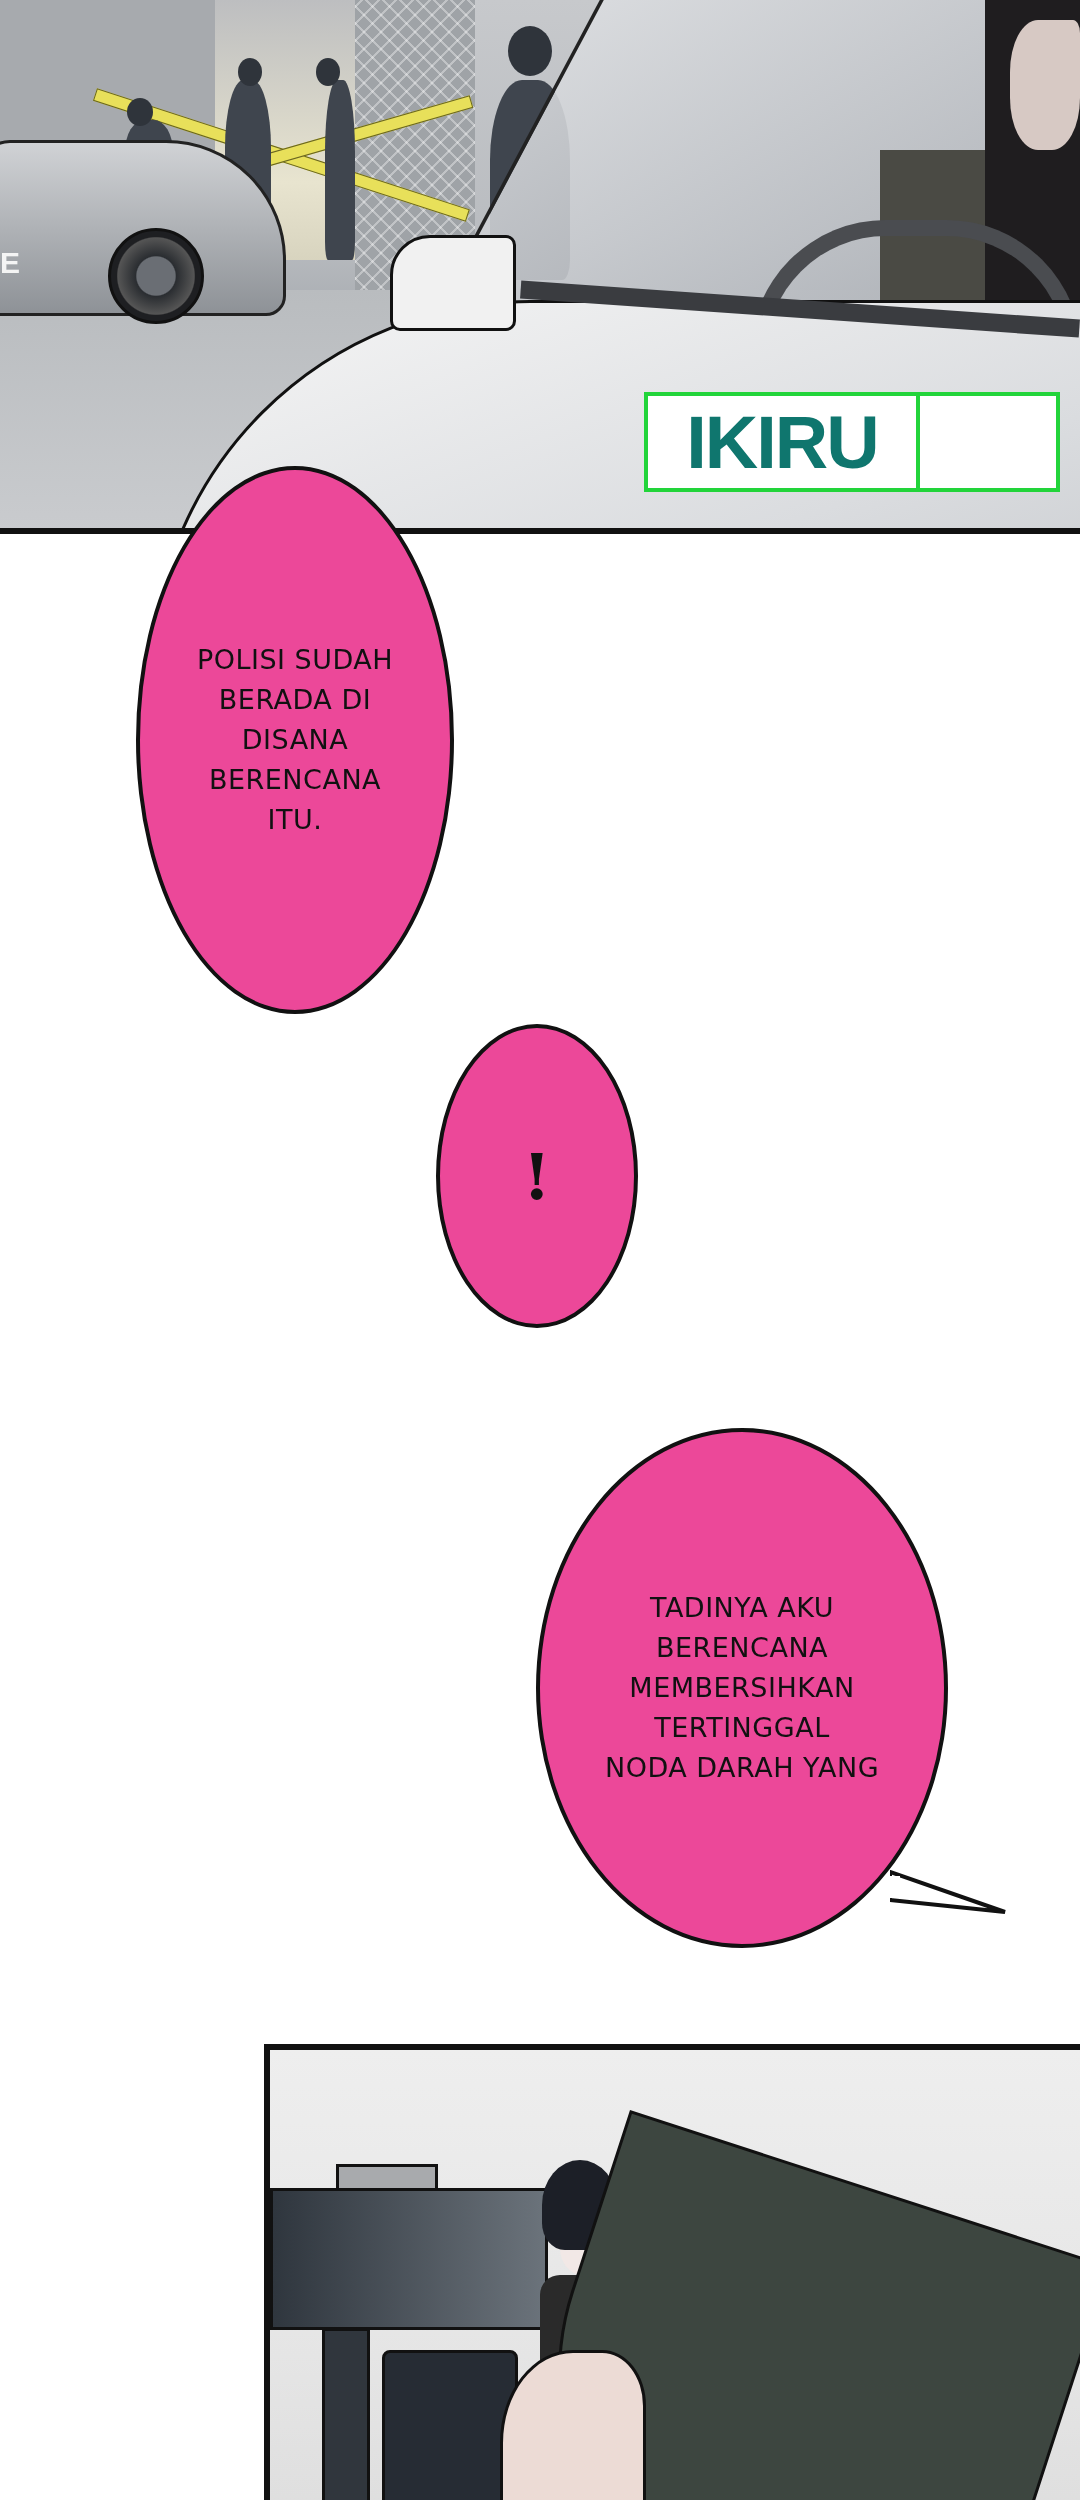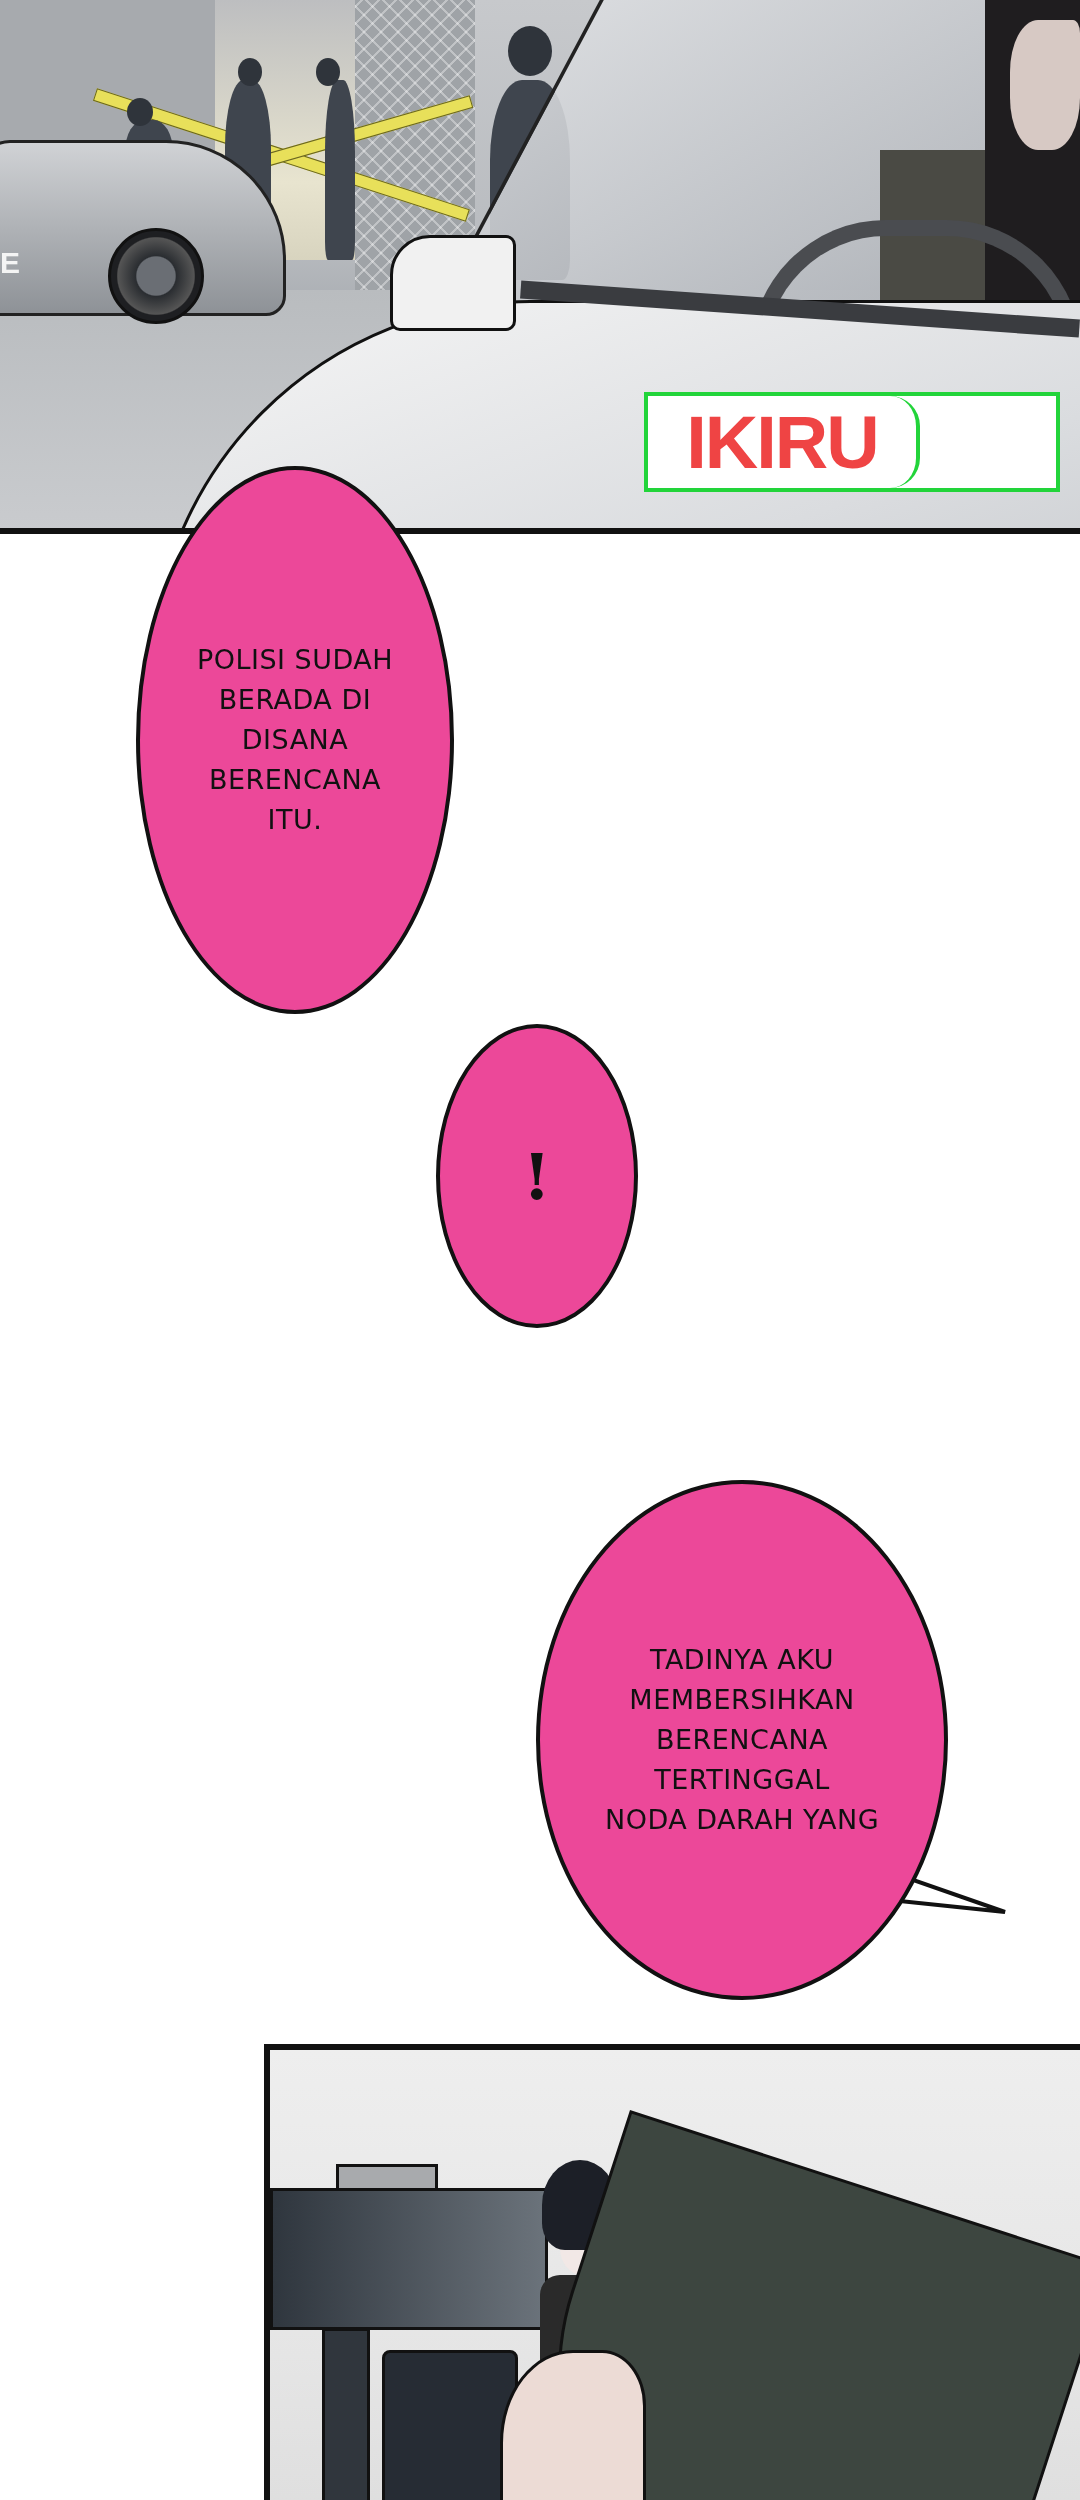--- a/index.html
+++ b/index.html
@@ -44,34 +44,34 @@
   .driver-suit { position: absolute; left: 880px; top: 150px; width: 200px; height: 190px; background: #4a4a44; }
   .tie { position: absolute; left: 1020px; top: 170px; width: 30px; height: 100px; background: #54384f; }
   .wheel { position: absolute; left: 750px; top: 220px; width: 300px; height: 120px;
     border: 16px solid #4a4c50; border-bottom: none; border-radius: 150px 150px 0 0; }
   .wiper { position: absolute; left: 520px; top: 300px; width: 560px; height: 18px; background: #3a3c40; transform: rotate(4deg); }
   .mirror { position: absolute; left: 390px; top: 235px; width: 120px; height: 90px; background: #f1f1f1; border: 3px solid #111; border-radius: 40px 10px 10px 10px; }
 
   .watermark { position: absolute; left: 644px; top: 392px; width: 408px; height: 92px;
     border: 4px solid #22d43a; background: #ffffff; display: flex; }
   .wm-main { flex: 0 0 268px; display: flex; align-items: center; justify-content: center;
-    font: bold 74px "Liberation Sans", sans-serif; color: #ef4444; letter-spacing: -2px;
-    border-right: 4px solid #22d43a; border-radius: 30px; }
+    font: bold 74px "Liberation Sans", sans-serif; color: #0f766e; letter-spacing: -2px;
+    border-right: 4px solid #22d43a; }
   .wm-jp { flex: 1; display: flex; align-items: center; justify-content: center;
     font: bold 40px "DejaVu Sans", sans-serif; color: #1fd036; }
 
   
   .bubble { position: absolute; background: #ec4899; border: 4px solid #111; border-radius: 50%;
     display: flex; align-items: center; justify-content: center; text-align: center; }
   .bubble-text { font: 27px/1.48 "DejaVu Sans", sans-serif; color: #111; letter-spacing: 0.5px; }
   .bubble-text span { display: block; }
   #bubble-1 { left: 136px; top: 466px; width: 310px; height: 540px; }
   #bubble-2 { left: 436px; top: 1024px; width: 194px; height: 296px; }
   #bubble-2 .bubble-text { font: bold 64px "DejaVu Serif", serif; }
-  #bubble-3 { left: 536px; top: 1480px; width: 404px; height: 512px; }
+  #bubble-3 { left: 536px; top: 1428px; width: 404px; height: 512px; }
   .tail { position: absolute; left: 890px; top: 1860px; width: 120px; height: 70px; }
 
   
   #panel-2 { left: 264px; top: 2044px; width: 830px; height: 470px;
     border: 6px solid #111; border-right: none; border-bottom: none;
     background: linear-gradient(180deg, #eeeeee, #e6e6e6 60%, #dedede); }
   .monitor { position: absolute; left: 0; top: 138px; width: 272px; height: 136px; background: linear-gradient(90deg, #2f363e, #6b737b); border: 3px solid #111; }
   .monitor-top { position: absolute; left: 66px; top: 114px; width: 96px; height: 26px; background: #a8aaad; border: 3px solid #111; }
   .stand { position: absolute; left: 52px; top: 278px; width: 42px; height: 200px; background: #30363d; border: 3px solid #111; }
   .thermos { position: absolute; left: 112px; top: 300px; width: 130px; height: 180px; background: #262c34; border: 3px solid #111; border-radius: 8px 8px 0 0; }
@@ -136,22 +136,22 @@
   <div class="bubble-text">!</div>
 </div>
 
 <svg class="tail" viewBox="0 0 120 70">
   <polygon points="0,12 115,52 0,40" fill="#fff" stroke="#111" stroke-width="4"></polygon>
   <rect x="0" y="16" width="10" height="22" fill="#fff"></rect>
 </svg>
 <div class="bubble" id="bubble-3">
   <div class="bubble-text">
     <span>TADINYA AKU</span>
+    <span>BERENCANA</span>
     <span>MEMBERSIHKAN</span>
-    <span>BERENCANA</span>
     <span>TERTINGGAL</span>
     <span>NODA DARAH YANG</span>
   </div>
 </div>
 
 <div class="panel" id="panel-2">
   <div class="monitor-top"></div>
   <div class="monitor"></div>
   <div class="stand"></div>
   <div class="boy-body"></div>

